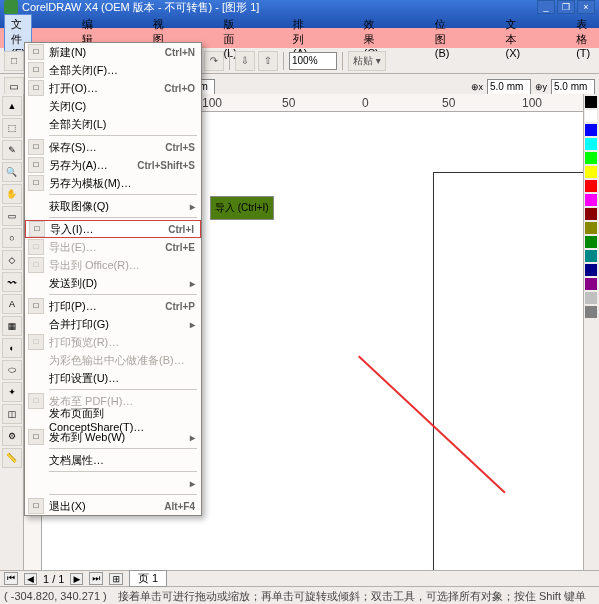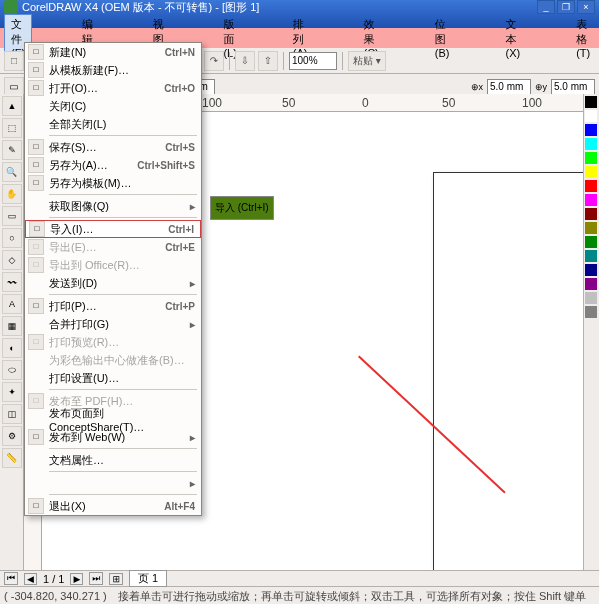--- a/index.html
+++ b/index.html
@@ -196,21 +196,21 @@
 </div>
 
 <div class="dropdown" id="dropdown">
     <div class="dm-item">
       <div class="dm-icon">□</div>
       <span>新建(N)</span>
       <span class="shortcut">Ctrl+N</span>
     </div>
     <div class="dm-item">
       <div class="dm-icon">□</div>
-      <span>从模板新建(F)…</span>
+      <span>全部关闭(F)…</span>
     </div>
     <div class="dm-item">
       <div class="dm-icon">□</div>
       <span>打开(O)…</span>
       <span class="shortcut">Ctrl+O</span>
     </div>
     <div class="dm-item">
       <span>关闭(C)</span>
     </div>
     <div class="dm-item">

